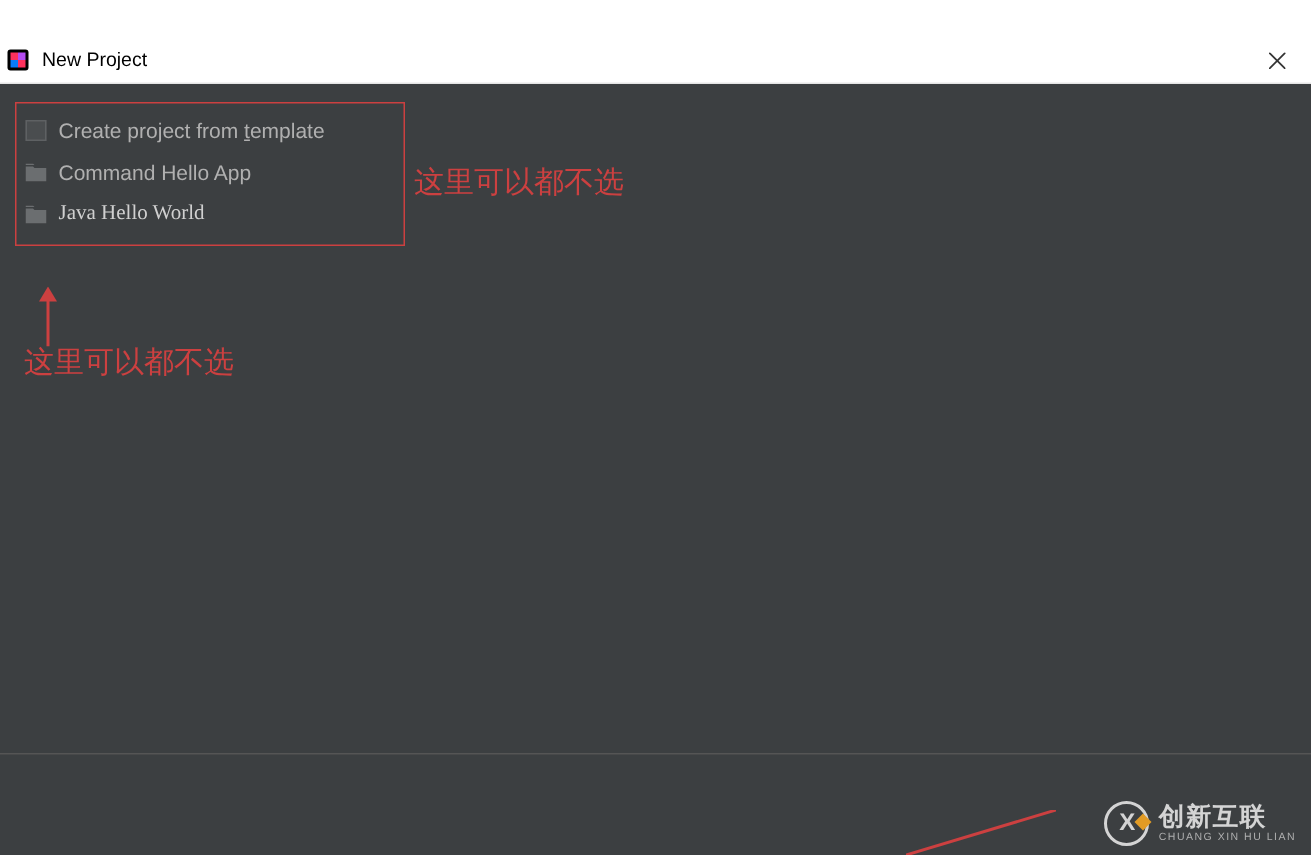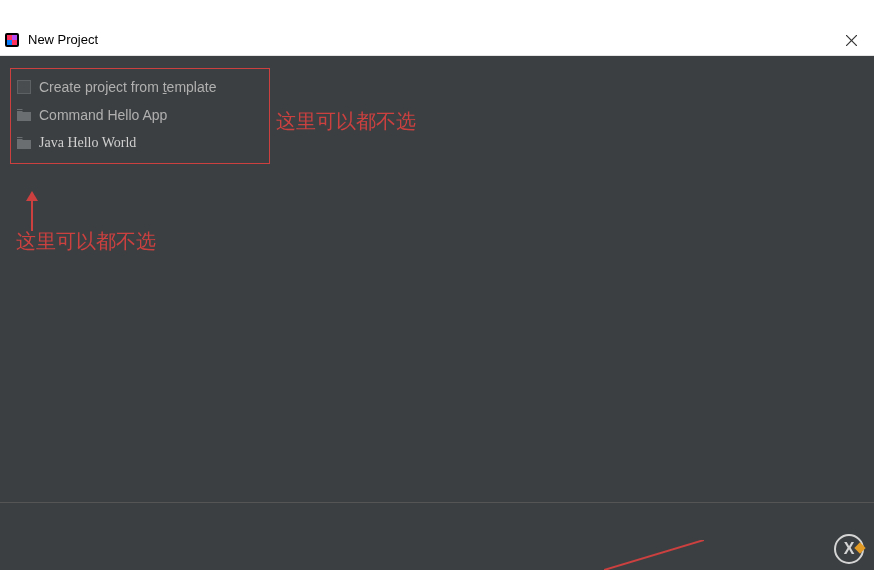--- a/index.html
+++ b/index.html
@@ -121,14 +121,18 @@
   <div class="annot annot2">这里可以都不选</div>
 
 </div>
 
 <div class="bottom-area">
   <svg class="diag-line" viewBox="0 0 100 30">
     <line x1="0" y1="30" x2="100" y2="0" stroke="#cc4040" stroke-width="2"></line>
   </svg>
   <div class="watermark">
     <div class="wm-logo">X</div>
+    <div class="wm-text">
+      <span class="wm-big">创新互联</span>
+      <span class="wm-small">CHUANG XIN HU LIAN</span>
+    </div>
   </div>
 </div>
 
 </body></html>

